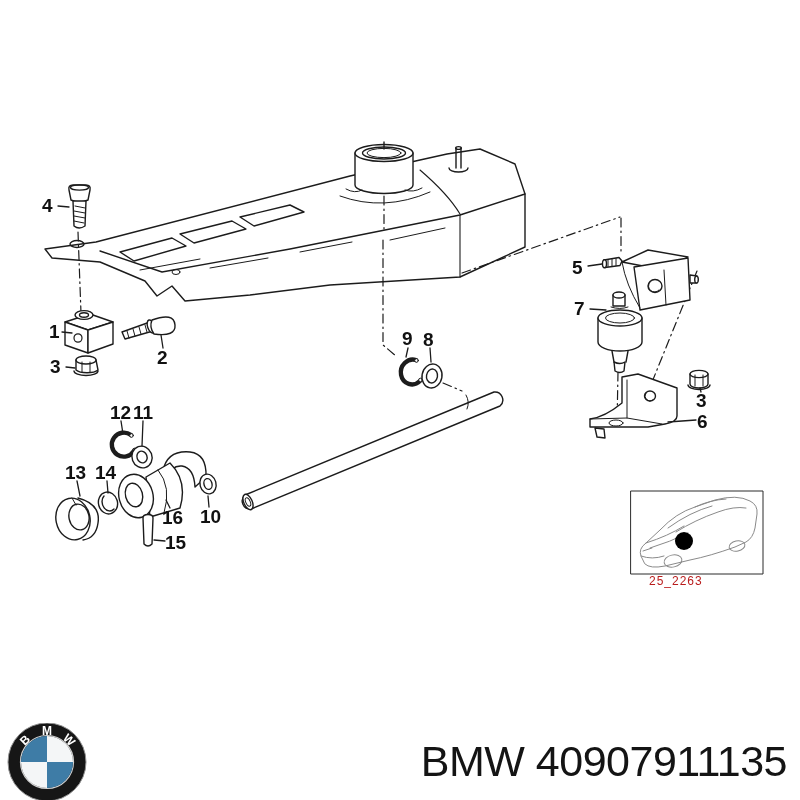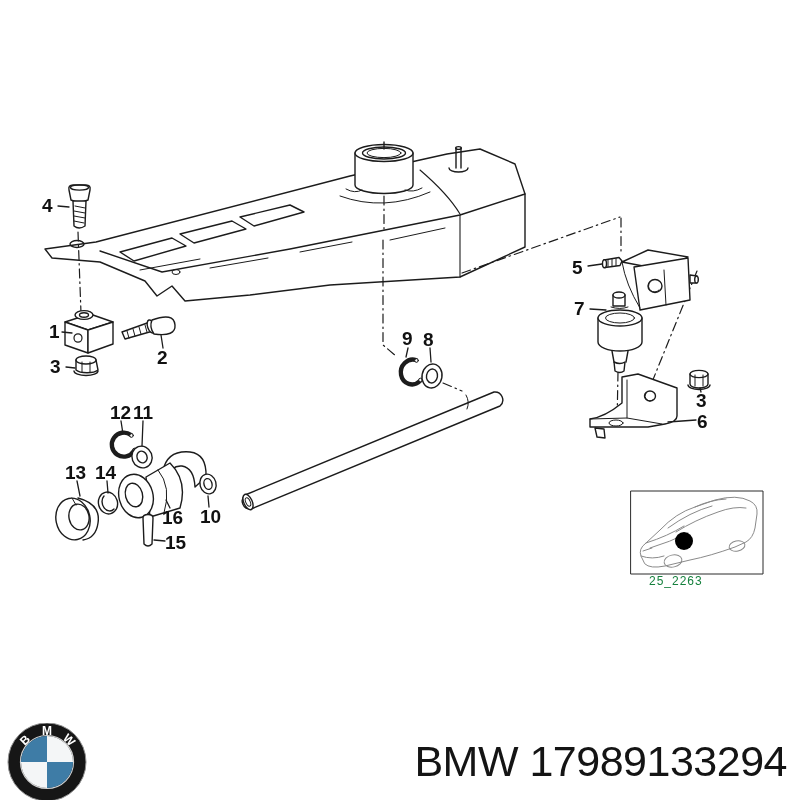--- a/index.html
+++ b/index.html
@@ -2,21 +2,21 @@
 <html><head>
 <meta charset="utf-8">
 <style>
   html,body{margin:0;padding:0;background:#fff;}
   #page{position:relative;width:800px;height:800px;background:#fff;overflow:hidden;
         font-family:"Liberation Sans",sans-serif;}
   svg text{user-select:none;}
   .lbl{font:bold 19px "Liberation Sans",sans-serif;fill:#111;}
   #footer-title{position:absolute;top:737px;right:13px;font-size:43px;letter-spacing:-0.5px;
         color:#141414;font-family:"Liberation Sans",sans-serif;white-space:nowrap;}
-  #inset-caption{position:absolute;left:649px;top:574px;font-size:12px;color:#15803d;
+  #inset-caption{position:absolute;left:649px;top:574px;font-size:12px;color:#b91c1c;
         letter-spacing:1px;font-family:"Liberation Sans",sans-serif;}
 </style>
 </head>
 <body>
 
 <div id="page">
 
   
   <svg width="800" height="700" viewBox="0 0 800 700">
     <g fill="none" stroke="#1c1c1c" stroke-width="1.4" stroke-linecap="round" stroke-linejoin="round">
@@ -250,15 +250,15 @@
       <path d="M17,762 A26,26 0 0 0 43,788 L43,762 Z" fill="#f4f6f7"></path>
       <path d="M69,762 A26,26 0 0 1 43,788 L43,762 Z" fill="#3e7ca6"></path>
       <g fill="#fff" font-family="Liberation Sans, sans-serif" font-size="12" font-weight="bold" text-anchor="middle">
         <text x="21" y="744" transform="rotate(-45 21 740)">B</text>
         <text x="43" y="735">M</text>
         <text x="65" y="744" transform="rotate(45 65 740)">W</text>
       </g>
     </g>
   </svg>
 
-  <div id="footer-title">BMW 17989133294</div>
+  <div id="footer-title">BMW 40907911135</div>
 
 </div>
 
 </body></html>

